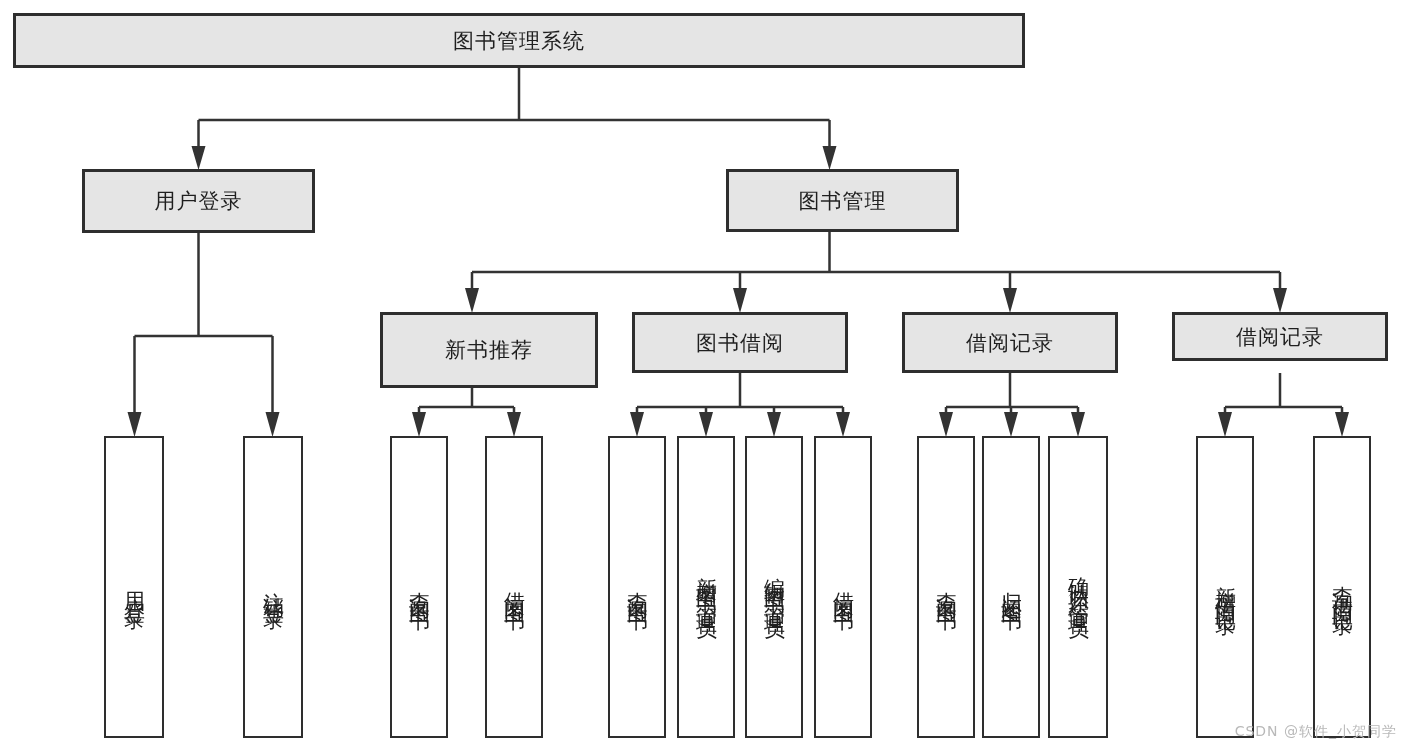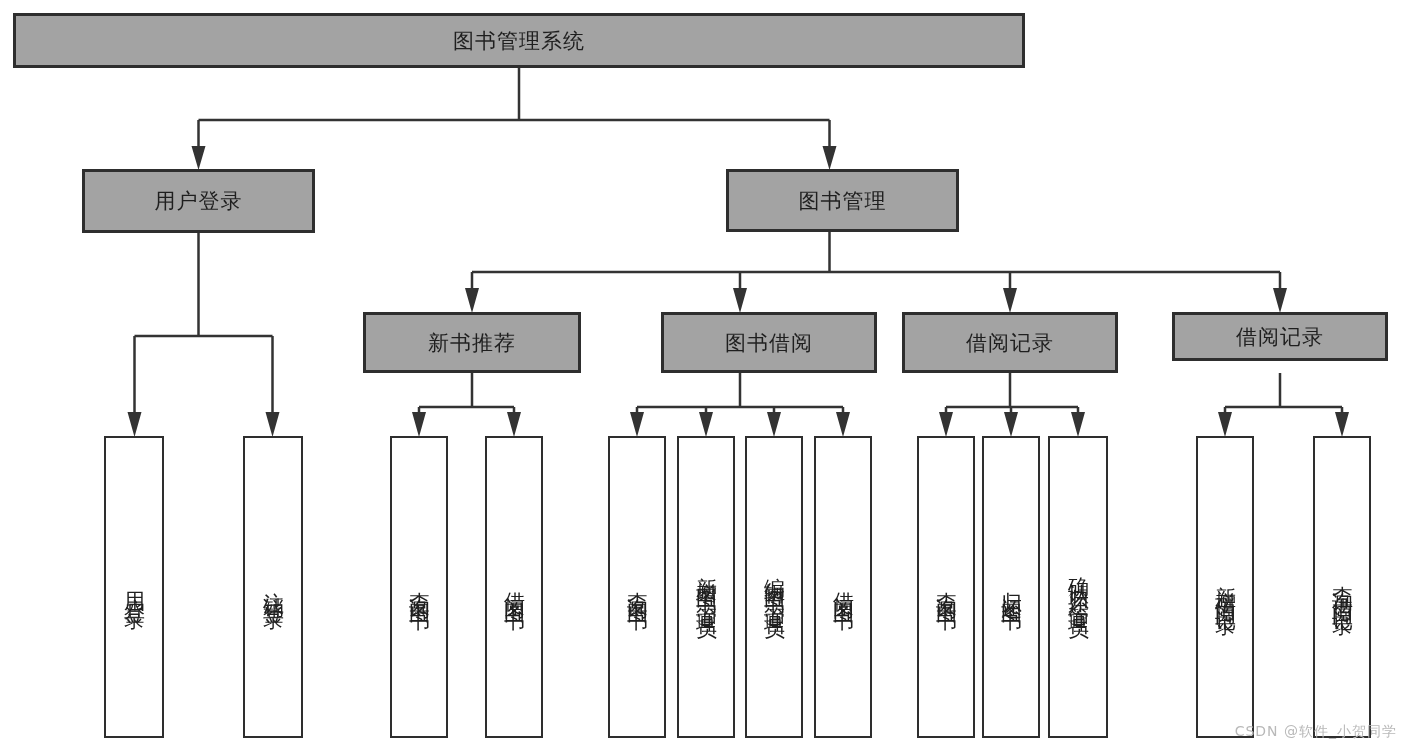--- a/index.html
+++ b/index.html
@@ -6,21 +6,21 @@
   #stage{
     position:relative;width:1405px;height:747px;background:#ffffff;
     font-family:"DejaVu Sans","Liberation Sans",sans-serif;
     overflow:hidden;
   }
   #wires{position:absolute;left:0;top:0;width:1405px;height:747px;}
   #wires path.line{stroke:#333333;stroke-width:2.5;fill:none;}
   #wires path.arrow{fill:#333333;stroke:none;}
   .hbox{
     position:absolute;display:flex;align-items:center;justify-content:center;
-    border:3px solid #2e2e2e;background:#a3a3a3;box-sizing:border-box;
+    border:3px solid #2e2e2e;background:#e5e5e5;box-sizing:border-box;
     color:#1f1f1f;font-size:21px;letter-spacing:1px;
   }
   .vbox{
     position:absolute;display:flex;align-items:center;justify-content:center;
     border:2.5px solid #2e2e2e;background:#ffffff;box-sizing:border-box;
     color:#1f1f1f;
   }
   .vbox span{
     writing-mode:vertical-rl;text-orientation:mixed;
     font-size:21px;letter-spacing:6px;line-height:1;white-space:nowrap;
@@ -63,24 +63,24 @@
     <span>图书管理系统</span>
   </div>
 
   <div class="hbox" style="left:82px;top:169px;width:233px;height:64px;">
     <span>用户登录</span>
   </div>
   <div class="hbox" style="left:726px;top:169px;width:233px;height:63px;">
     <span>图书管理</span>
   </div>
 
-  <div class="hbox" style="left:363px;top:312px;width:218px;height:61px;text-align:center;">
+  <div class="hbox" style="left:380px;top:312px;width:218px;height:76px;text-align:center;">
     <span>新书推荐</span>
   </div>
-  <div class="hbox" style="left:632px;top:312px;width:216px;height:61px;margin-left:29px;">
+  <div class="hbox" style="left:632px;top:312px;width:216px;height:61px;">
     <span>图书借阅</span>
   </div>
   <div class="hbox" style="left:902px;top:312px;width:216px;height:61px;">
     <span>借阅记录</span>
   </div>
   <div class="hbox" style="left:1172px;top:312px;width:216px;height:49px;">
     <span>借阅记录</span>
   </div>
 
   <div class="vbox" style="left:104px;top:436px;width:60px;height:302px;">

